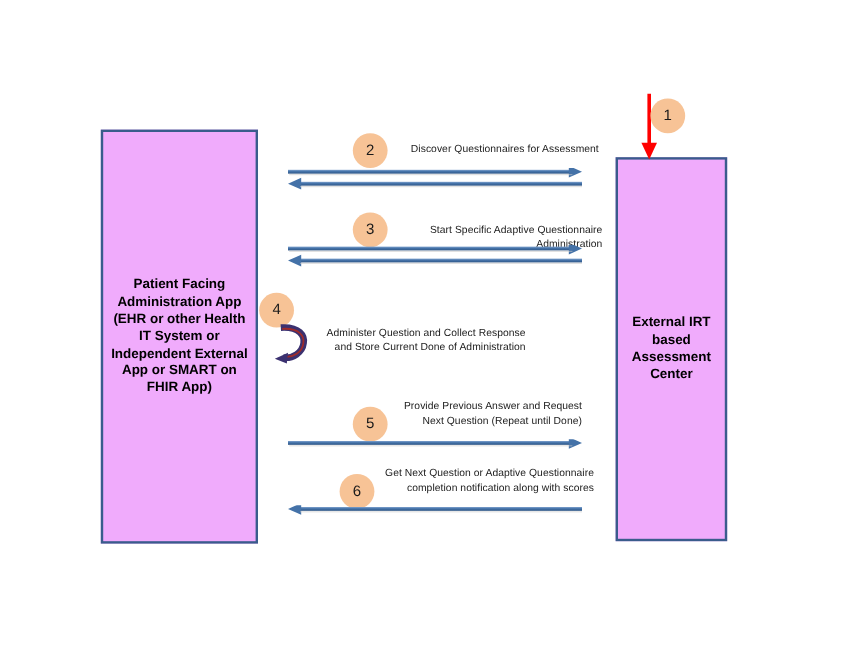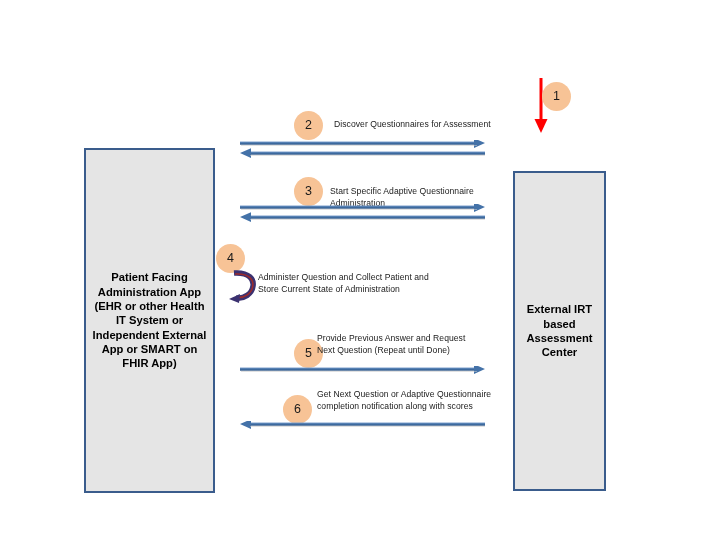--- a/index.html
+++ b/index.html
@@ -17,28 +17,27 @@
   .canvas {
     position: absolute;
     left: 0; top: 0;
     width: 720px;
     height: 540px;
   }
 
   
   .actor-box {
     position: absolute;
-    background: #e5e5e5;
+    background: #f0abfc;
     border: 2px solid #3a5c8c;
     box-sizing: border-box;
     display: flex;
     align-items: center;
     justify-content: flex-end;
     text-align: center;
-    margin-top: 40px;
   }
   .actor-label {
     font-weight: bold;
     color: #000000;
     line-height: 1.28;
     padding: 0 4px;
     white-space: pre-line;
   }
   #actor-left {
     left: 84px; top: 108px;
@@ -67,20 +66,21 @@
   }
 
   
   .msg-label {
     position: absolute;
     font-size: 8.6px;
     color: #1a1a1a;
     line-height: 1.45;
     white-space: pre-line;
     letter-spacing: 0.05px;
+    text-align: right;
   }
 
   
   .arrow {
     position: absolute;
     height: 9px;
   }
   .arrow svg { display: block; }
 
   
@@ -164,21 +164,21 @@
   </div>
 
   <div class="step-circle" style="left:216px; top:244px;">4</div>
   <div id="self-loop-arrow">
     <svg width="30" height="37" viewBox="0 0 30 37">
       <path d="M 6 5 C 22 4, 26 12, 25 18 C 24 26, 16 31, 8 30" fill="none" stroke="#3B3170" stroke-width="5.5" stroke-linecap="butt"></path>
       <path d="M 6 5 C 22 4, 26 12, 25 18 C 24 26, 16 31, 8 30" fill="none" stroke="#9E2B2B" stroke-width="1.6" stroke-linecap="butt" transform="translate(0.6,1.4) scale(0.93) translate(1,0)"></path>
       <polygon points="1,31 12,26 11,35" fill="#3B3170"></polygon>
     </svg>
   </div>
-  <div class="msg-label" style="left:258px; top:271px; width:180px;">Administer Question and Collect Patient and Store Current State of Administration</div>
+  <div class="msg-label" style="left:258px; top:271px; width:180px;">Administer Question and Collect Response and Store Current Done of Administration</div>
 
   <div class="step-circle" style="left:294px; top:339px;">5</div>
   <div class="msg-label" style="left:317px; top:332px; width:168px;">Provide  Previous Answer and Request Next Question (Repeat until Done)</div>
   <div class="arrow" style="left:240px; top:366px; width:245px; height:10px;">
     <svg width="245" height="10" viewBox="0 0 245 10">
       <rect x="0" y="1.5" width="236" height="3.2" fill="url(#gTop2)"></rect>
       <polygon points="245,3.1 234,8 234,-1.8" fill="#4472A8"></polygon>
       <rect x="1" y="5" width="236" height="1" fill="#c9c9c9" opacity="0.55"></rect>
     </svg>
   </div>

